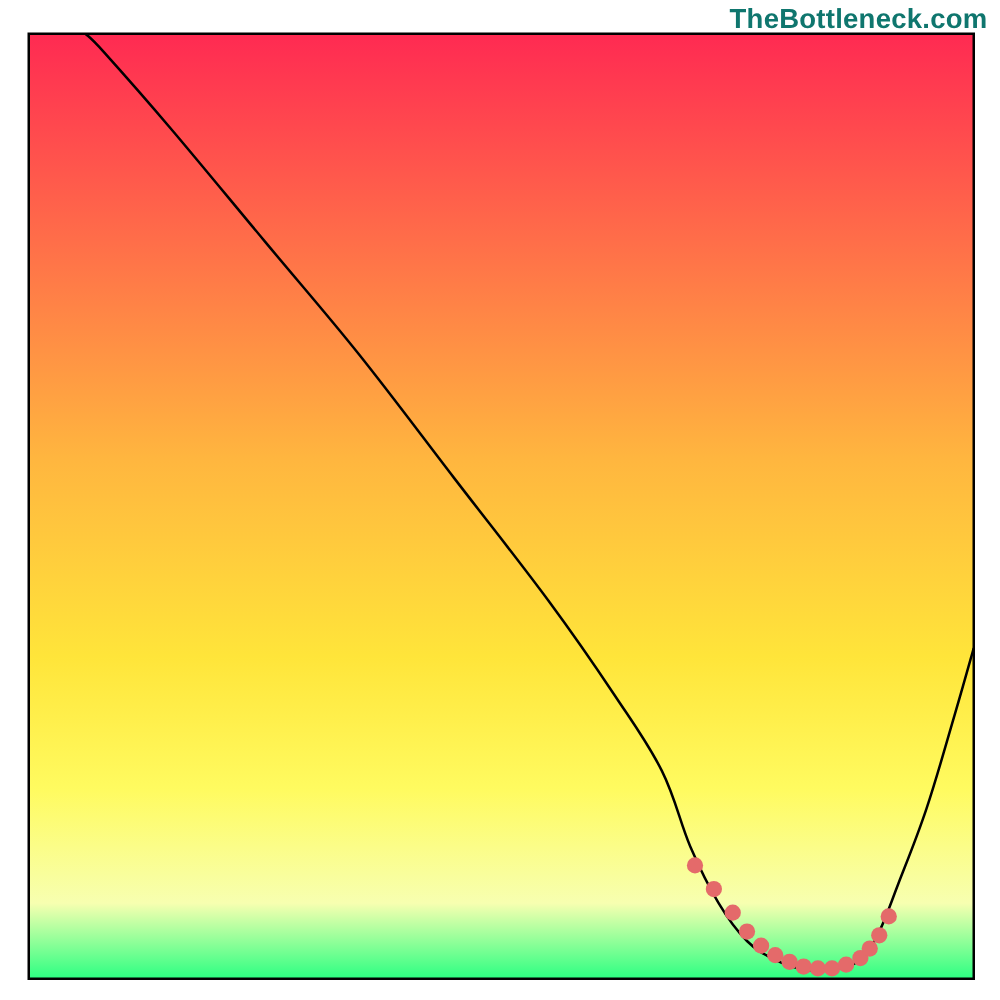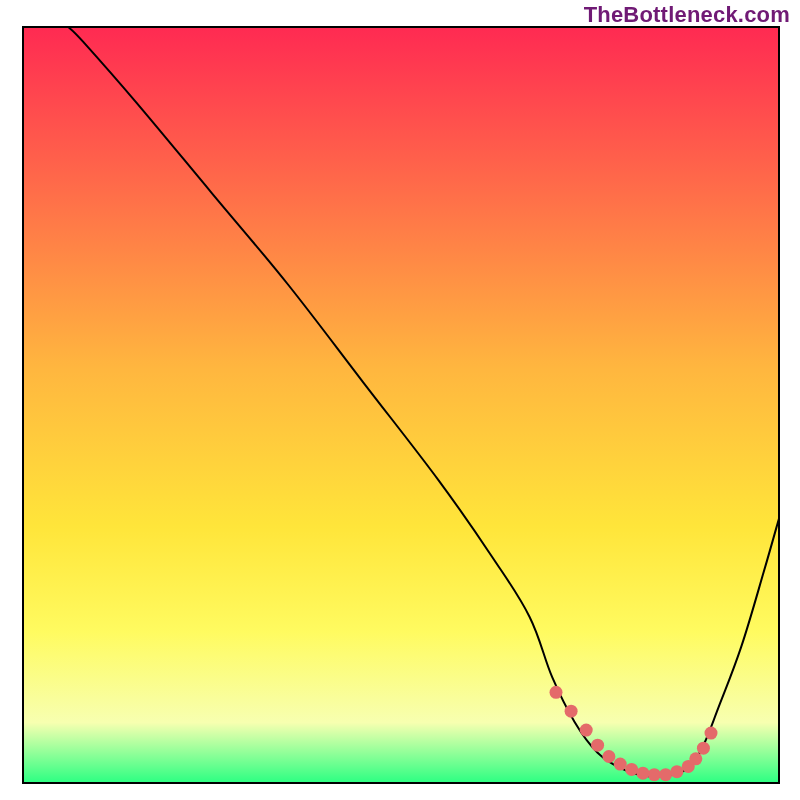--- a/index.html
+++ b/index.html
@@ -15,21 +15,21 @@
     position: relative;
     width: 800px;
     height: 800px;
   }
   .watermark {
     position: absolute;
     top: 2px;
     right: 10px;
     font-size: 22px;
     font-weight: 600;
-    color: #701a75;
+    color: #0f766e;
     letter-spacing: 0.2px;
   }
   svg { display: block; }
 </style>
 </head>
 <body>
 
 <div class="wrap">
   <div class="watermark">TheBottleneck.com</div>
 

